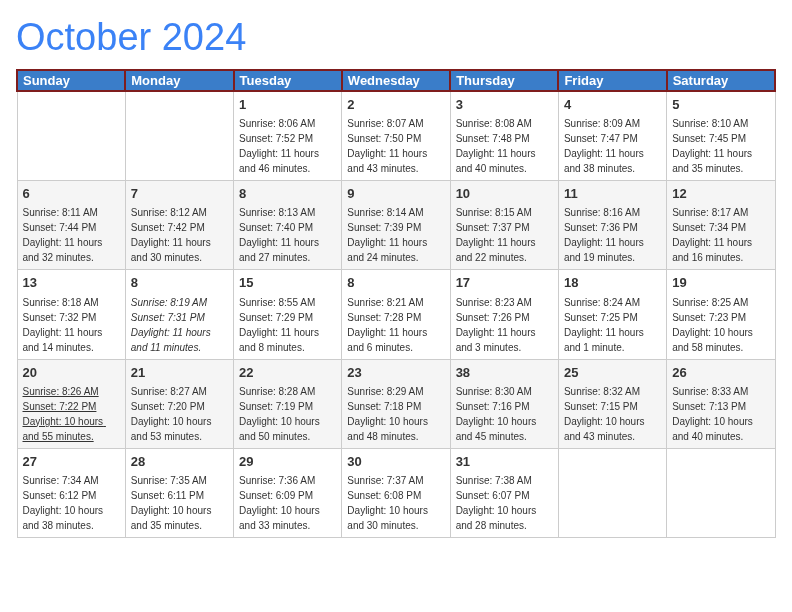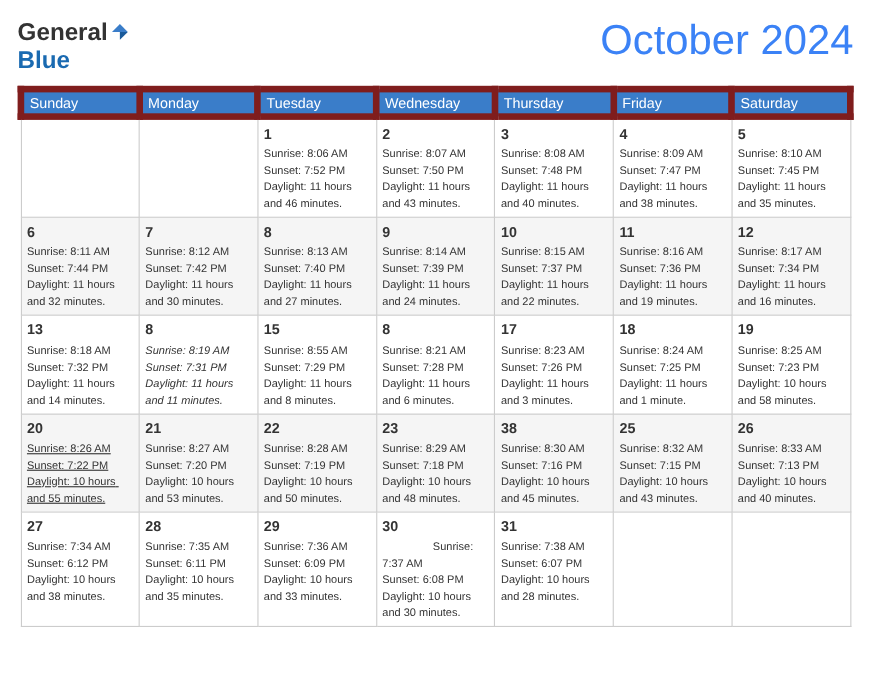--- a/index.html
+++ b/index.html
@@ -51,22 +51,22 @@
       width: 100%;
       border-collapse: collapse;
       font-size: 11px;
     }
     thead tr th {
       background-color: #3a7dc9;
       color: #fff;
       text-align: left;
       padding: 2px 5px;
       font-size: 13px;
-      font-weight: normal;
-      border: 6px solid #7f1d1d;
+      font-weight: bold;
+      border: 2px solid #7f1d1d;
     }
     tbody tr td {
       border: 1px solid #ccc;
       vertical-align: top;
       padding: 4px 5px;
       width: 108px;
       min-height: 70px;
       color: #333;
       font-size: 10.5px;
       line-height: 1.4;
@@ -88,30 +88,20 @@
       color: #333;
     }
     td.empty {
       background: #f9f9f9;
     }
   </style>
 </head>
 <body>
 
 <div class="header-area">
-  <div class="logo">
-    <div class="logo-text">
-      <span class="logo-general">General</span>
-      <svg class="logo-icon" viewBox="0 0 20 20">
-        <polygon points="10,2 18,10 10,10 2,10" fill="#3a7dc9"></polygon>
-        <polygon points="10,10 18,10 10,18" fill="#1a5a9a"></polygon>
-      </svg>
-    </div>
-    <span class="logo-blue" style="font-size:22px;font-weight:bold;color:#1a6ab1;">Blue</span>
-  </div>
   <div class="title-area">
     <div class="month-title">October 2024</div>
   </div>
 </div>
 
 <table>
   <thead>
     <tr>
     <th>Sunday</th>
         <th>Monday</th>
@@ -214,21 +204,21 @@
       <tr>
         <td><span class="day-number">27</span><span class="day-info" style="white-space: pre-wrap;">Sunrise: 7:34 AM
 Sunset: 6:12 PM
 Daylight: 10 hours and 38 minutes.</span></td>
         <td><span class="day-number">28</span><span class="day-info" style="white-space: pre-wrap;">Sunrise: 7:35 AM
 Sunset: 6:11 PM
 Daylight: 10 hours and 35 minutes.</span></td>
         <td><span class="day-number">29</span><span class="day-info" style="white-space: pre-wrap;">Sunrise: 7:36 AM
 Sunset: 6:09 PM
 Daylight: 10 hours and 33 minutes.</span></td>
-        <td><span class="day-number">30</span><span class="day-info" style="white-space: pre-wrap; margin-left: 46px;">Sunrise: 7:37 AM
+        <td><span class="day-number">30</span><span class="day-info" style="white-space: pre-wrap;">Sunrise: 7:37 AM
 Sunset: 6:08 PM
 Daylight: 10 hours and 30 minutes.</span></td>
         <td><span class="day-number">31</span><span class="day-info" style="white-space: pre-wrap;">Sunrise: 7:38 AM
 Sunset: 6:07 PM
 Daylight: 10 hours and 28 minutes.</span></td>
         <td class="empty"></td>
         <td class="empty"></td>
       </tr>
     </tbody>
 </table>

